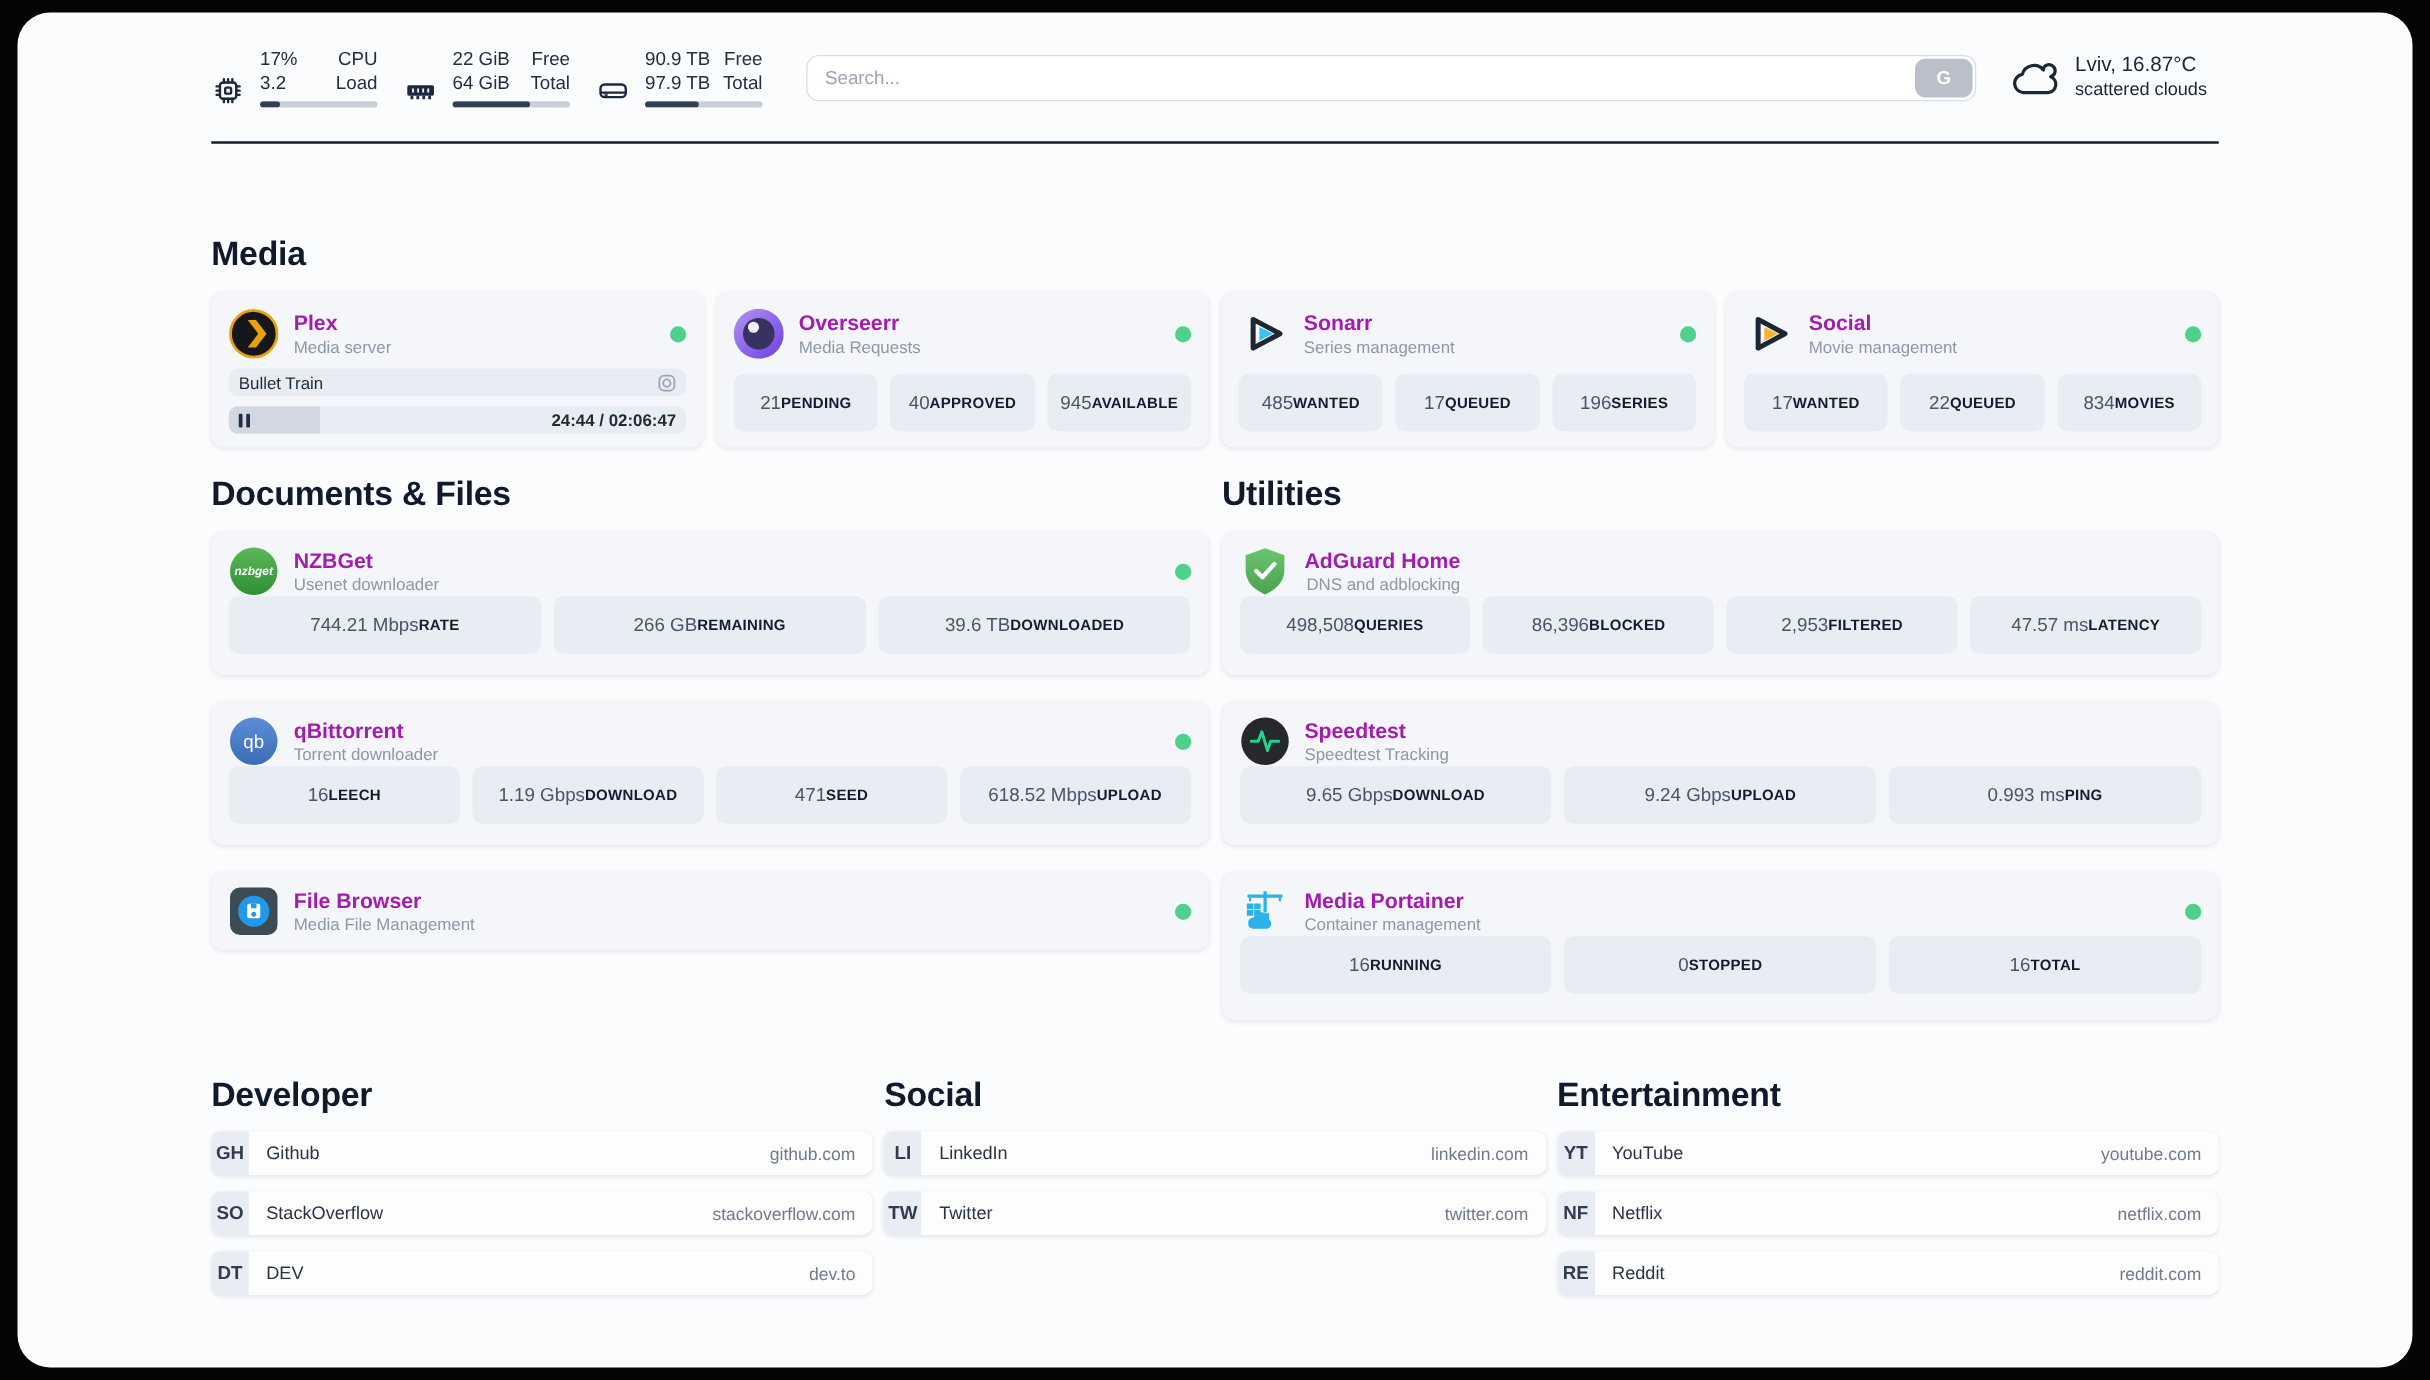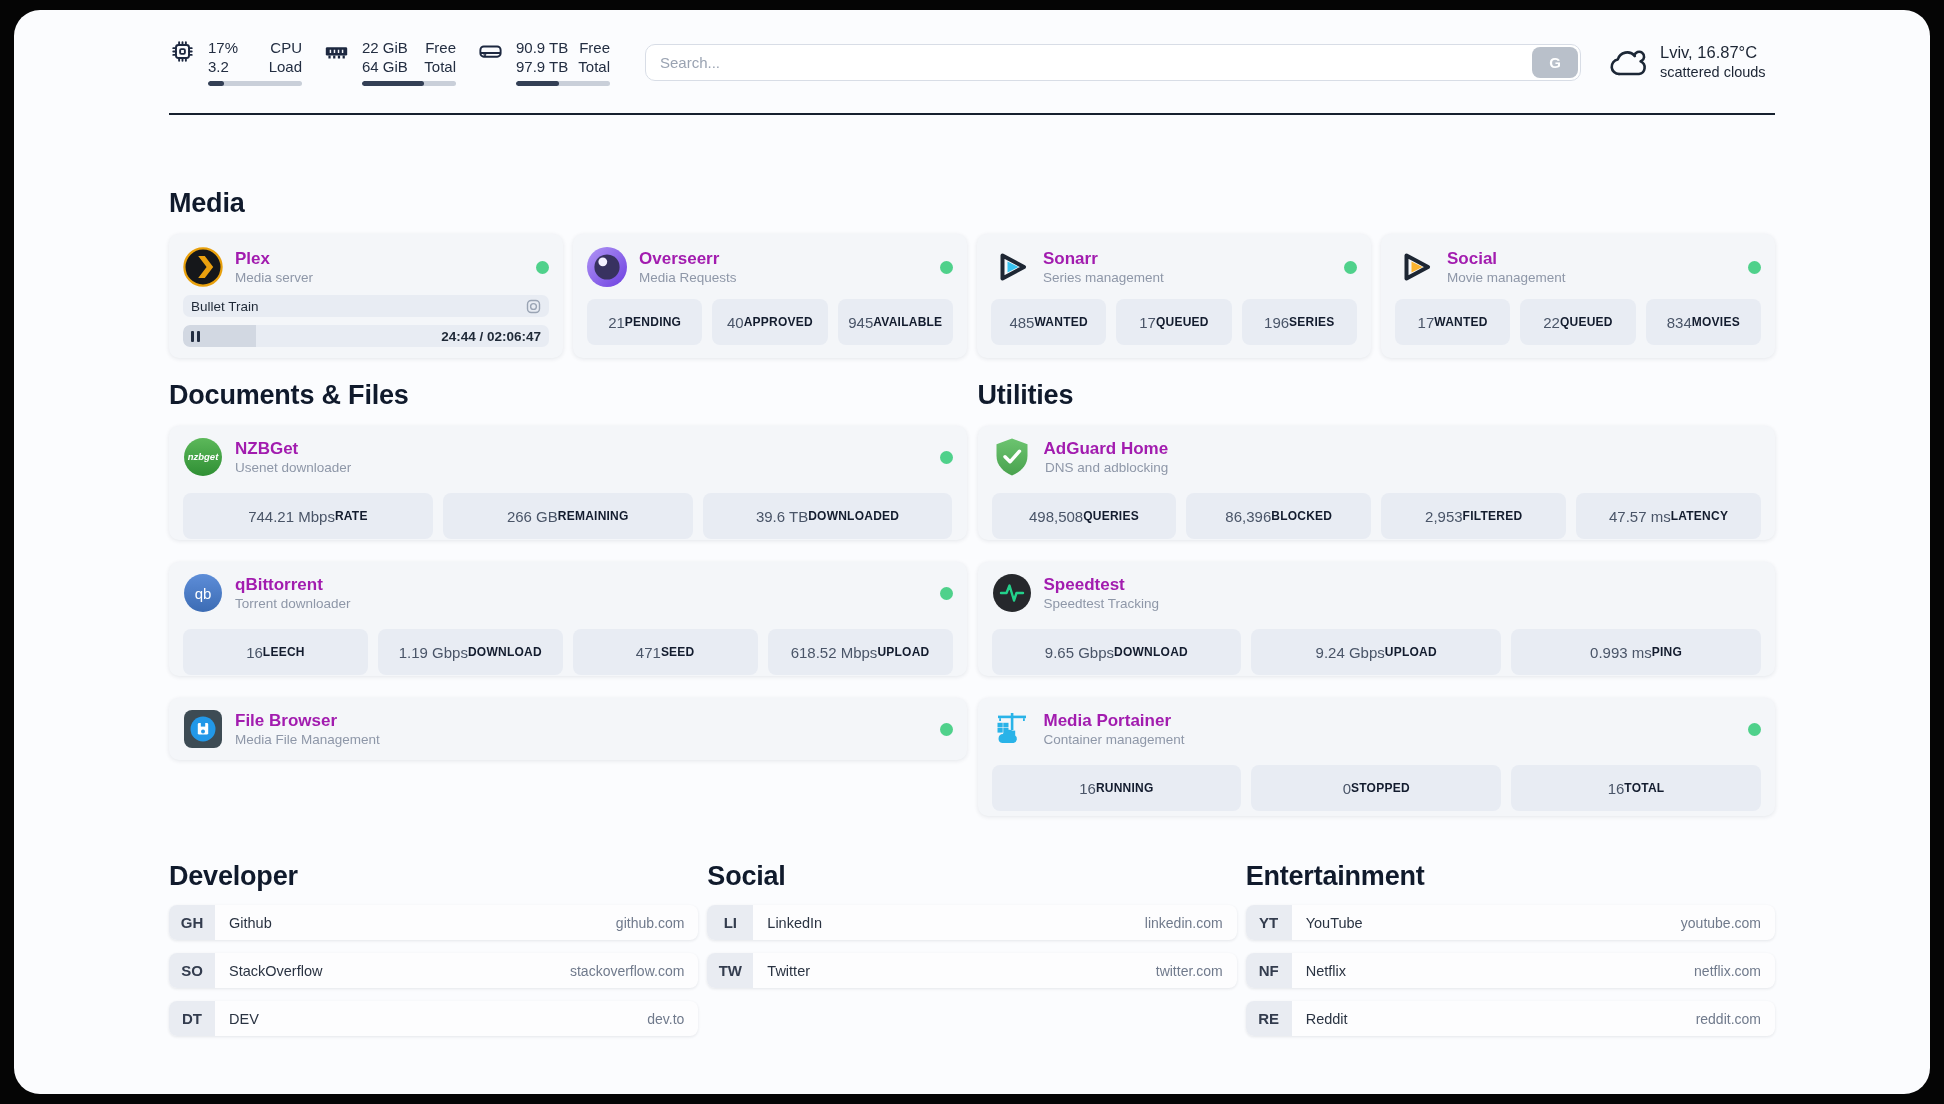--- a/index.html
+++ b/index.html
@@ -2,21 +2,21 @@
 <html><head>
 <meta charset="utf-8">
 <style>
   * { margin:0; padding:0; box-sizing:border-box; }
   html,body { width:1944px; height:1104px; }
   body { background:#050505; font-family:"Liberation Sans","DejaVu Sans",sans-serif; position:relative; }
   .frame { position:absolute; left:14px; right:14px; top:10px; bottom:10px; background:#fbfcfe; border-radius:26px; overflow:hidden; }
 
   
   .topbar { position:absolute; left:155px; top:22px; width:1606px; height:60px; display:flex; align-items:center; }
-  .widget { display:flex; align-items:flex-start; gap:12px; margin-right:21px; }
+  .widget { display:flex; align-items:flex-end; gap:12px; margin-right:21px; }
   .w-icon { width:27px; height:27px; display:block; flex:0 0 auto; }
   .w-body { width:94px; }
   .w-rows { display:flex; justify-content:space-between; font-size:15px; color:#232e42; line-height:19px; }
   .w-col.labels { text-align:right; }
   .w-bar { margin-top:5px; height:5px; background:#c9cfd9; border-radius:3px; overflow:hidden; }
   .w-fill { height:100%; background:#333f55; border-radius:3px; }
   .search { flex:1; position:relative; height:37px; margin-left:14px; }
   .search input { width:100%; height:100%; border:1px solid #d8dde6; border-radius:10px; background:#fff; padding:0 60px 0 14px; font-size:15px; color:#232e42; font-family:inherit; outline:none; }
   .search input::placeholder { color:#9aa3b2; }
   .g-btn { position:absolute; right:3px; top:3px; bottom:3px; width:46px; border:none; border-radius:8px; background:#b9c0ca; color:#fff; font-size:15px; font-weight:bold; font-family:inherit; display:flex; align-items:center; justify-content:center; cursor:pointer; }
@@ -37,40 +37,40 @@
   .card { background:#f4f6f9; border-radius:10px; box-shadow:0 1px 4px rgba(25,35,60,.10); padding:11px 14px 9px; }
   .h-media { height:124px; padding:13px 14px 12px; }
   .h-tall { height:114px; margin-bottom:22px; }
   .h-short { height:62px; }
   .h-port { height:118px; }
   .card-header { display:flex; align-items:center; gap:12px; }
   .app-icon { width:40px; height:40px; flex:0 0 auto; display:block; }
   .app-name { font-size:17px; font-weight:600; color:#a21caf; line-height:21px; }
   .app-sub { font-size:13.5px; color:#8e97a8; line-height:17px;text-align:right; }
   .status-dot { width:13px; height:13px; border-radius:50%; background:#4fd18b; margin-left:auto; flex:0 0 auto; }
-  .stats-row { display:flex; gap:10px; margin-top:16px; }
+  .stats-row { display:flex; gap:10px; margin-top:0; }
   .h-media .stats-row { margin-top:12px; }
   .pill { flex:1; height:46px; background:#e8ecf3; border-radius:8px; display:flex; flex-direction:row; align-items:center; justify-content:center; }
   .pill-value { font-size:15px; color:#4a5568; line-height:19px; }
   .pill-label { font-size:12px; font-weight:700; color:#131c2e; letter-spacing:.02em; line-height:16px; }
 
   
   .media-row { position:relative; height:22px; background:#e8ecf3; border-radius:7px; margin-top:8px; display:flex; align-items:center; padding:0 8px; font-size:13.5px; color:#1f2937; overflow:hidden; }
   .media-row .spacer { flex:1; }
   .player-fill { position:absolute; left:0; top:0; bottom:0; background:#d2d8e2; border-radius:7px 0 0 7px; }
   .pause { position:relative; display:flex; gap:3px; margin-right:auto; }
   .pause i { display:block; width:3px; height:11px; background:#232e42; border-radius:1px; }
   .time { position:relative; font-weight:600; font-size:13.5px; color:#1f2937; margin-left:auto; }
   .session-icon { display:flex; }
 
   
   .links-grid { display:grid; grid-template-columns:repeat(3,1fr); gap:9px; margin-top:44px; }
   .links-grid .section-title { margin-bottom:13px; }
   .link-row { height:35px; background:#fdfdfe; border-radius:8px; box-shadow:0 1px 3px rgba(25,35,60,.10); display:flex; align-items:center; overflow:hidden; margin-bottom:13px; cursor:pointer; }
-  .link-abbr { width:46px; height:100%; background:#e9ecf2; display:flex; align-items:center; justify-content:center; font-size:15px; font-weight:600; color:#333c4e; flex:0 0 auto; }
+  .link-abbr { width:30px; height:100%; background:#e9ecf2; display:flex; align-items:center; justify-content:center; font-size:15px; font-weight:600; color:#333c4e; flex:0 0 auto; }
   .link-name { margin-left:14px; font-size:14.5px; font-weight:500; color:#2a3342; }
   .link-url { margin-left:auto; margin-right:14px; font-size:14px; color:#707a8c; }
 </style>
 </head>
 <body>
 
 <div class="frame">
 
   <div class="topbar">
 

